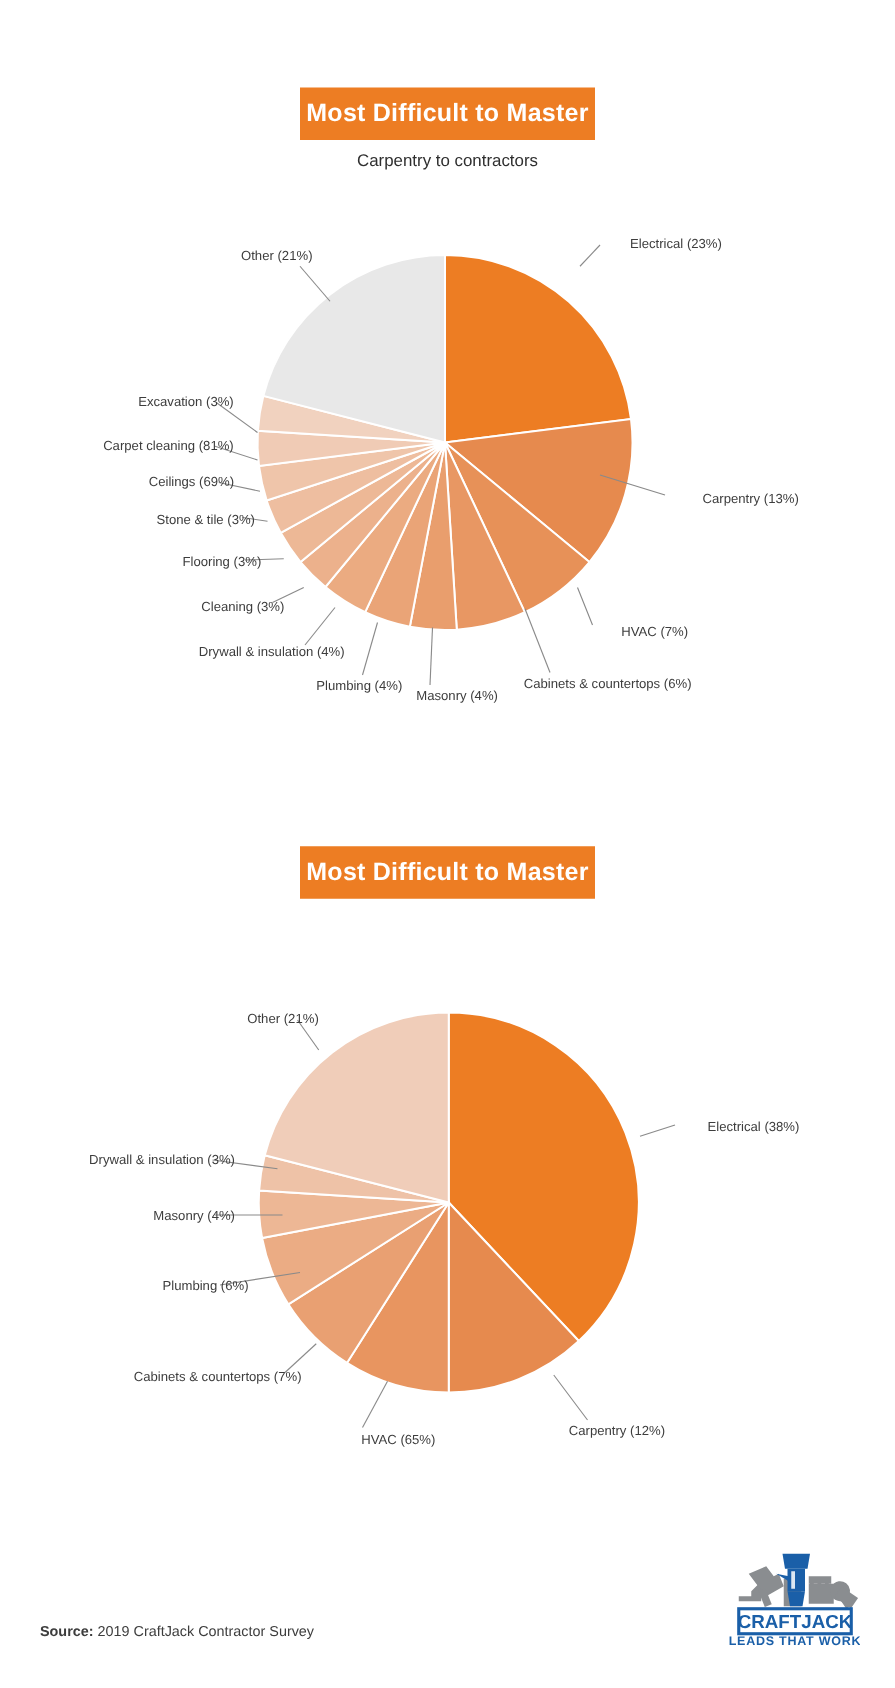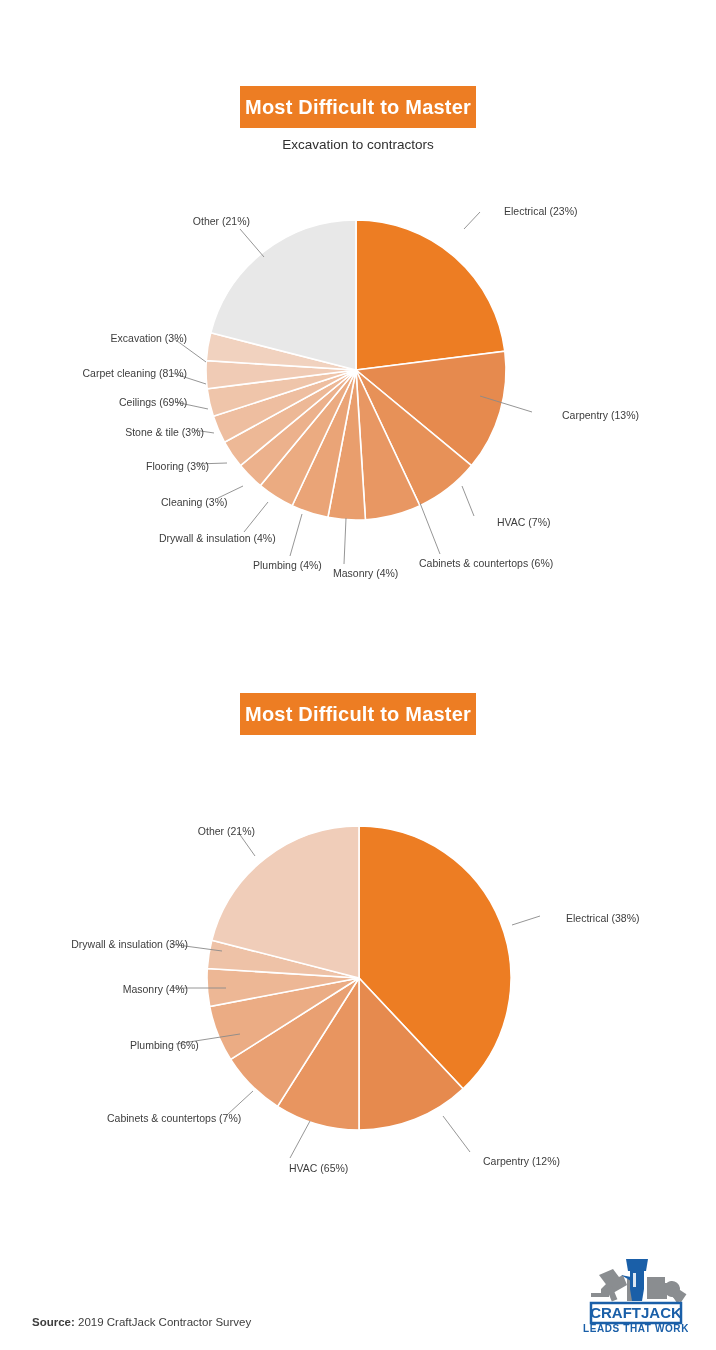--- a/index.html
+++ b/index.html
@@ -11,21 +11,21 @@
     width: 716px;
     height: 1350px;
     position: relative;
     font-family: "Liberation Sans", sans-serif;
     color: #3f3f3f;
     overflow: hidden;
   }
 
   .page {
     position: absolute;
-    left: 0; top: 16px;
+    left: 0; top: 0;
     width: 716px;
     height: 1072px;
     background: #ffffff;
   }
 
   
   .banner {
     position: absolute;
     background: #ED7D23;
     color: #ffffff;
@@ -86,21 +86,21 @@
   }
 </style>
 </head>
 <body>
 
 <div class="page">
 
   <div class="banner" style="left:240px; top:70px; width:236px;">
     <span>Most Difficult to Master</span>
   </div>
-  <div class="subtitle" style="top:121px;">Excavation to contractors</div>
+  <div class="subtitle" style="top:121px;">Carpentry to contractors</div>
 
   <div class="chart-block" style="top:0px; height:620px;">
     <svg class="pie-svg" id="pie1" width="716" height="620">
         <path d="M 356 354 L 356 204 A 150 150 0 0 1 504.8172051971717 335.2000149653544 Z" fill="#ED7D23" stroke="#ffffff" stroke-width="1.6"></path>
         <path d="M 356 354 L 504.8172051971717 335.2000149653544 A 150 150 0 0 1 471.57698641636836 449.61359846230346 Z" fill="rgb(230,138,78)" stroke="#ffffff" stroke-width="1.6"></path>
         <path d="M 356 354 L 471.57698641636836 449.61359846230346 A 150 150 0 0 1 419.8668937347609 489.72405786990294 Z" fill="rgb(231,145,88)" stroke="#ffffff" stroke-width="1.6"></path>
         <path d="M 356 354 L 419.8668937347609 489.72405786990294 A 150 150 0 0 1 365.418577929397 503.70400926424077 Z" fill="rgb(232,151,99)" stroke="#ffffff" stroke-width="1.6"></path>
         <path d="M 356 354 L 365.418577929397 503.70400926424077 A 150 150 0 0 1 327.89280281214127 501.3430876093033 Z" fill="rgb(233,158,109)" stroke="#ffffff" stroke-width="1.6"></path>
         <path d="M 356 354 L 327.89280281214127 501.3430876093033 A 150 150 0 0 1 292.1331062652391 489.72405786990294 Z" fill="rgb(234,164,119)" stroke="#ffffff" stroke-width="1.6"></path>
         <path d="M 356 354 L 292.1331062652391 489.72405786990294 A 150 150 0 0 1 260.38640153769654 469.5769864163684 Z" fill="rgb(235,171,129)" stroke="#ffffff" stroke-width="1.6"></path>
@@ -161,21 +161,21 @@
         <polyline points="443,480 470,516" fill="none" stroke="#8a8a8a" stroke-width="0.9"></polyline>
         <polyline points="310,485 290,522" fill="none" stroke="#8a8a8a" stroke-width="0.9"></polyline>
         <polyline points="253,455 228,478" fill="none" stroke="#8a8a8a" stroke-width="0.9"></polyline>
         <polyline points="240,398 176,408" fill="none" stroke="#8a8a8a" stroke-width="0.9"></polyline>
         <polyline points="226,352 172,352" fill="none" stroke="#8a8a8a" stroke-width="0.9"></polyline>
         <polyline points="222,315 170,308" fill="none" stroke="#8a8a8a" stroke-width="0.9"></polyline>
         <polyline points="255,220 238,196" fill="none" stroke="#8a8a8a" stroke-width="0.9"></polyline>
       </svg>
 
     <div class="leader-label right" style="left:546px; top:277px;">Electrical (38%)</div>
-    <div class="leader-label center" style="left:435px; top:520px;margin-left:28px;">Carpentry (12%)</div>
+    <div class="leader-label center" style="left:435px; top:520px;">Carpentry (12%)</div>
     <div class="leader-label center" style="left:269px; top:527px;">HVAC (65%)</div>
     <div class="leader-label left" style="left:87px; top:477px; width:133px;">Cabinets &amp; countertops (7%)</div>
     <div class="leader-label left" style="left:110px; top:404px; width:64px;">Plumbing (6%)</div>
     <div class="leader-label left" style="left:100px; top:348px; width:68px;">Masonry (4%)</div>
     <div class="leader-label left" style="left:44px; top:303px; width:124px;">Drywall &amp; insulation (3%)</div>
     <div class="leader-label left" style="left:163px; top:190px; width:72px;">Other (21%)</div>
   </div>
 
   <div class="source">
     <b>Source:</b>

